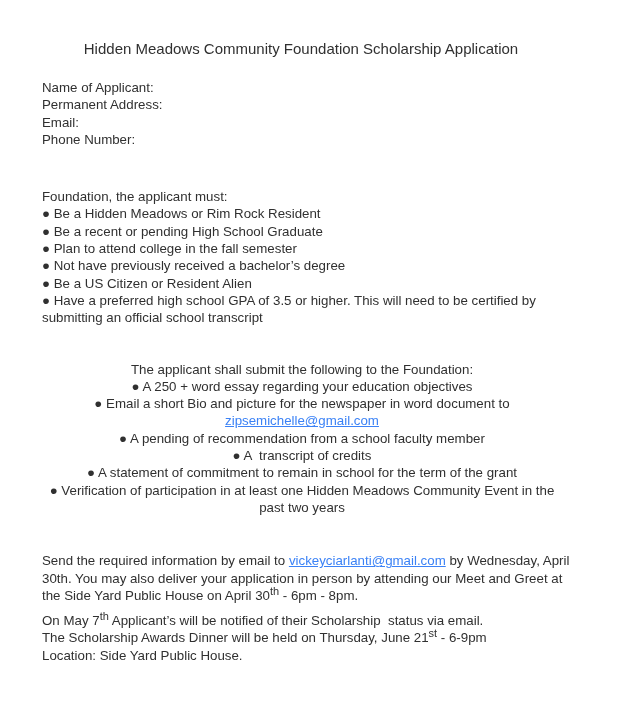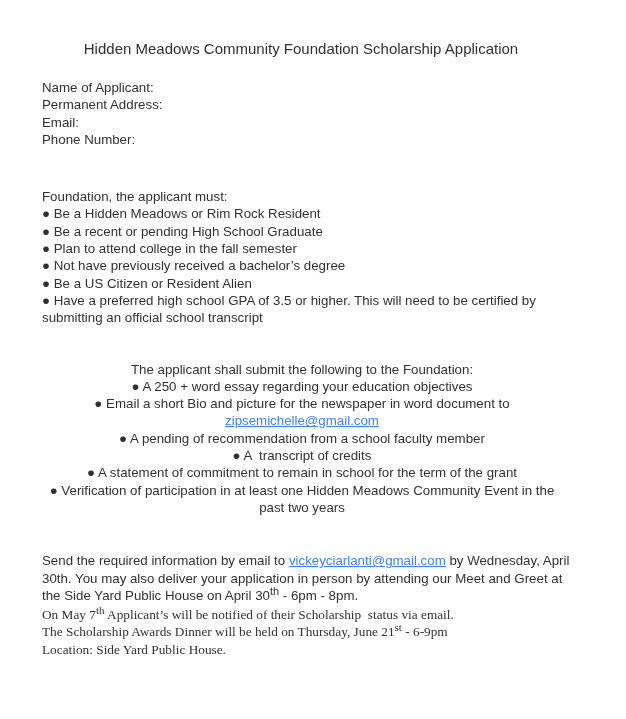--- a/index.html
+++ b/index.html
@@ -26,21 +26,21 @@
   .block { }
   .line {
     font-size: 13.3px;
     line-height: 17.3px;
     white-space: pre;
   }
   .contact-block { margin-top: 20px; }
   .criteria-block { margin-top: 40px; }
   .submission-block { margin-top: 34px; text-align: center; }
   .send-block { margin-top: 36px; }
-  .notification-block { margin-top: 2px; font-family: Liberation Serif, serif; }
+  .notification-block { margin-top: 8px; }
   .doc-link {
     color: #3b82f6;
     text-decoration: underline;
     cursor: pointer;
   }
   .sup {
     font-size: 11px;
     position: relative;
     top: -0.45em;
     line-height: 0;

